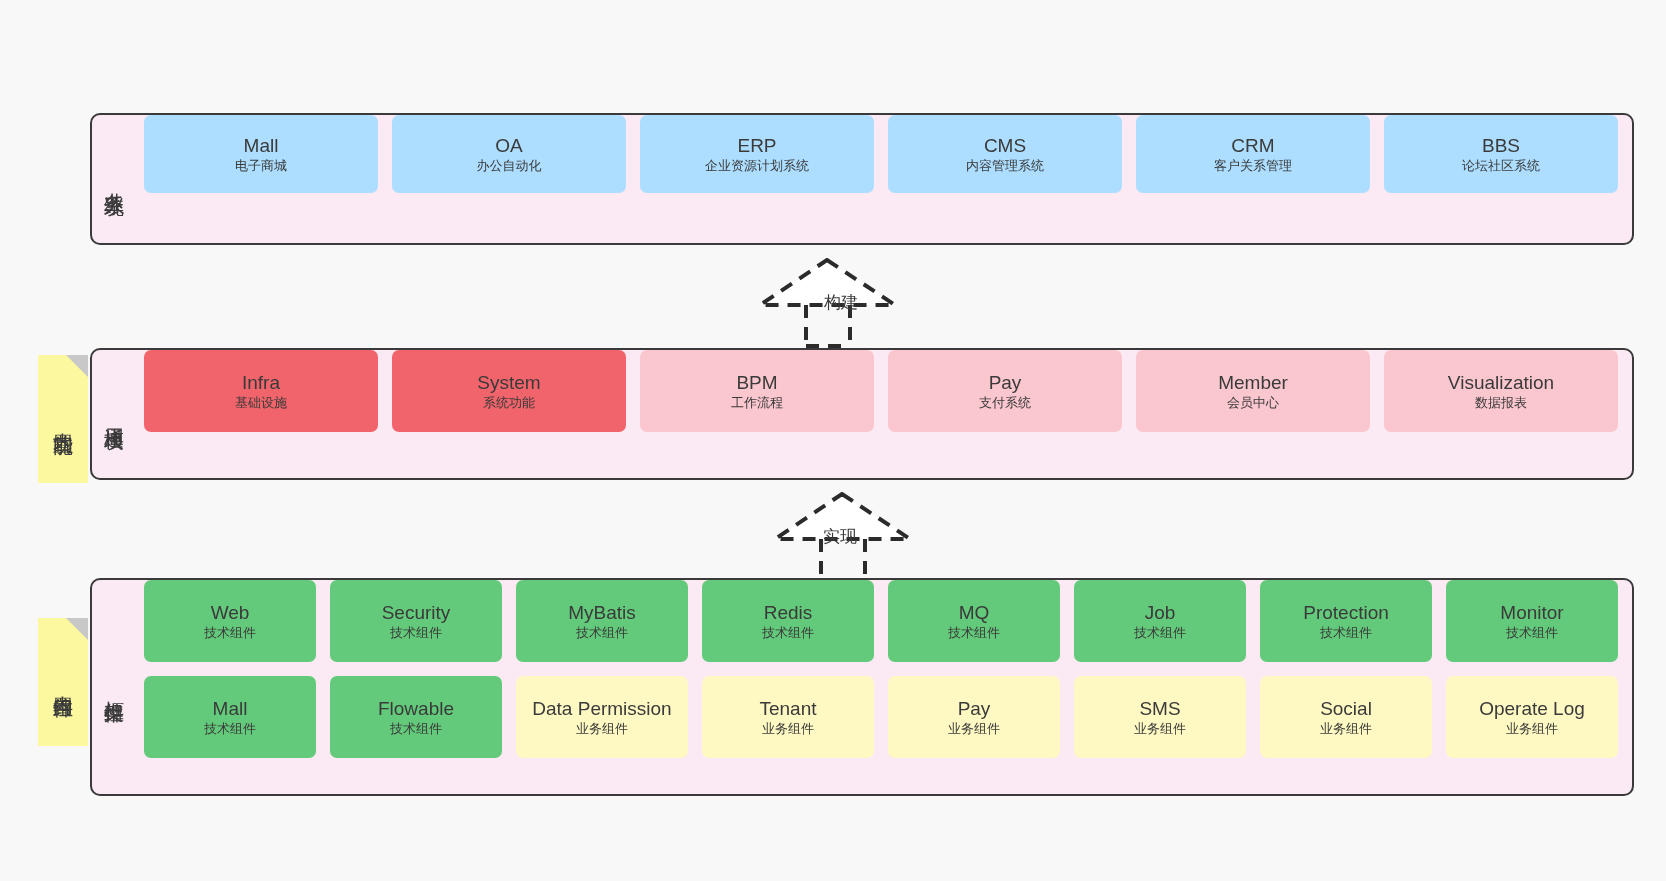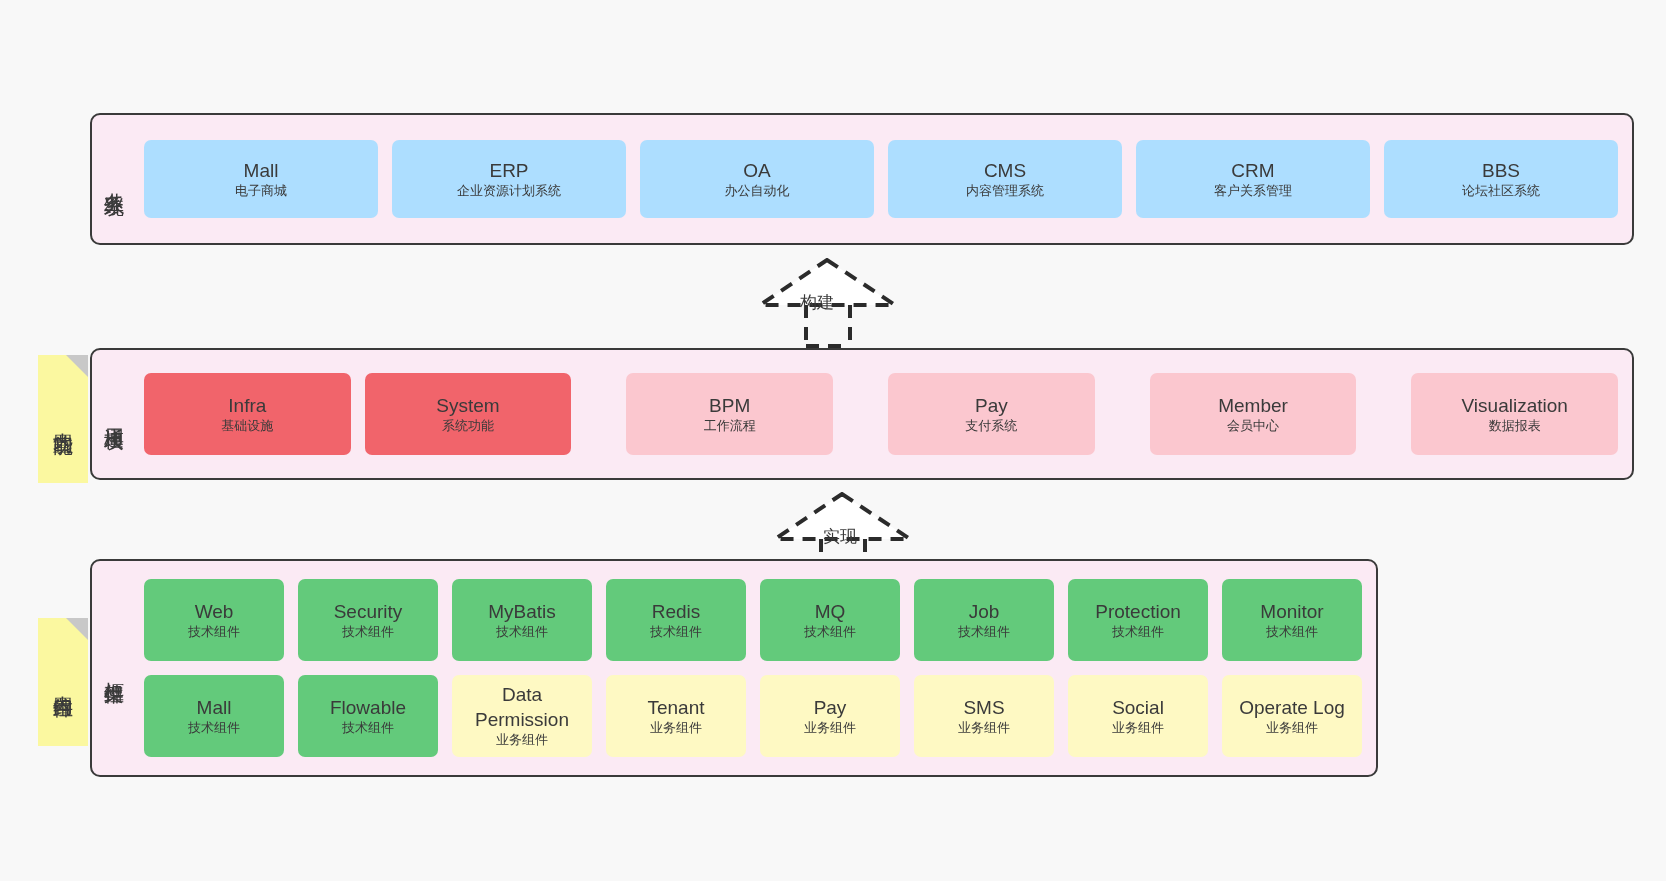--- a/index.html
+++ b/index.html
@@ -49,21 +49,20 @@
     text-orientation: upright;
     white-space: nowrap;
     user-select: none;
   }
 
   
   .modules {
     flex: 1 1 auto;
     display: flex;
     flex-direction: column;
-    justify-content: center;
     padding: 0 14px 0 8px;
     gap: 14px;
   }
   .mod-row {
     display: flex;
     gap: 14px;
     flex: 0 0 auto;
   }
 
   
@@ -88,21 +87,21 @@
     font-size: 13px;
     white-space: nowrap;
   }
   .box.wrap .bt { white-space: normal; }
 
   
   .sec1 .box { height: 78px; background: #addeff; }
   
   .sec2 .box { height: 82px; }
   .sec2 .box.strong { background: #f1646b; }
-  .sec2 .box.soft   { background: #fbc7cf; margin-left: 41px; }
+  .sec2 .box.soft   { background: #fbc7cf; }
   
   .sec3 .box { height: 82px; }
   .sec3 .box.tech { background: #63ca7b; }
   .sec3 .box.biz  { background: #fef9c3; }
 
   
   .tag {
     position: absolute;
     background: #fbf8a0;
     box-sizing: border-box;
@@ -148,26 +147,26 @@
 
   <div class="section sec1" id="sec-business-system" style="left:90px; top:113px; width:1544px; height:132px;">
     <div class="vlabel">业务系统</div>
     <div class="modules">
       <div class="mod-row">
         <div class="box">
           <span class="bt">Mall</span>
           <span class="bs">电子商城</span>
         </div>
         <div class="box">
+          <span class="bt">OA</span>
+          <span class="bs">办公自动化</span>
+        </div>
+        <div class="box">
           <span class="bt">ERP</span>
           <span class="bs">企业资源计划系统</span>
-        </div>
-        <div class="box">
-          <span class="bt">OA</span>
-          <span class="bs">办公自动化</span>
         </div>
         <div class="box">
           <span class="bt">CMS</span>
           <span class="bs">内容管理系统</span>
         </div>
         <div class="box">
           <span class="bt">CRM</span>
           <span class="bs">客户关系管理</span>
         </div>
         <div class="box">
@@ -180,21 +179,21 @@
 
   <div class="arrow" style="left:760px; top:258px; width:150px; height:90px;">
     <svg width="150" height="90" viewBox="0 0 150 90">
 
       <polygon points="67,2 135,47 0,47" fill="#ffffff" stroke="#2b2b2b" stroke-width="4" stroke-dasharray="13,9" stroke-linejoin="miter"></polygon>
 
       <line x1="46" y1="47" x2="46" y2="90" stroke="#2b2b2b" stroke-width="4" stroke-dasharray="13,9"></line>
       <line x1="90" y1="47" x2="90" y2="90" stroke="#2b2b2b" stroke-width="4" stroke-dasharray="13,9"></line>
       <line x1="46" y1="88" x2="90" y2="88" stroke="#2b2b2b" stroke-width="4" stroke-dasharray="13,9"></line>
     </svg>
-    <span class="alabel" style="left:40px; top:33px;font-family:Liberation Mono, monospace;">构建</span>
+    <span class="alabel" style="left:64px; top:33px;font-family:Liberation Mono, monospace;">构建</span>
   </div>
 
   <div class="tag" style="left:38px; top:355px; width:50px; height:128px;">
     <span class="fold"></span>
     <span>内置功能</span>
   </div>
 
   <div class="section sec2" id="sec-common-module" style="left:90px; top:348px; width:1544px; height:132px;">
     <div class="vlabel">通用模块</div>
     <div class="modules">
@@ -235,21 +234,21 @@
       <line x1="46" y1="88" x2="90" y2="88" stroke="#2b2b2b" stroke-width="4" stroke-dasharray="13,9"></line>
     </svg>
     <span class="alabel" style="left:48px; top:33px;">实现</span>
   </div>
 
   <div class="tag" style="left:38px; top:618px; width:50px; height:128px;">
     <span class="fold"></span>
     <span>内置组件</span>
   </div>
 
-  <div class="section sec3" id="sec-framework-component" style="left:90px; top:559px; width:1288px; height:218px;">
+  <div class="section sec3" id="sec-framework-component" style="left:90px; top:578px; width:1544px; height:218px;">
     <div class="vlabel">框架组件</div>
     <div class="modules">
 
       <div class="mod-row">
         <div class="box tech">
           <span class="bt">Web</span>
           <span class="bs">技术组件</span>
         </div>
         <div class="box tech">
           <span class="bt">Security</span>

